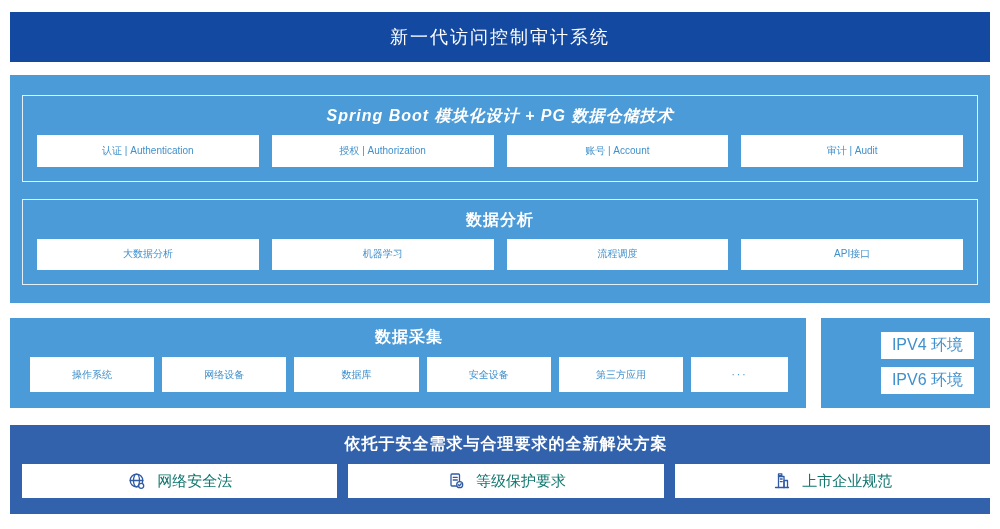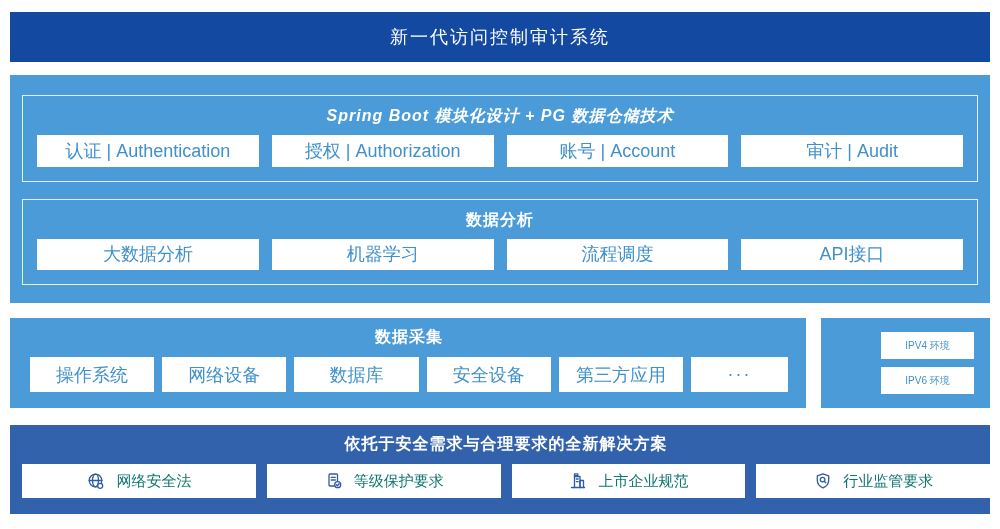--- a/index.html
+++ b/index.html
@@ -10,30 +10,30 @@
   
   .header-bar { height:50px; background:#1349A0; display:flex; align-items:center; justify-content:center; margin-bottom:13px; }
   .header-bar .title { color:#fff; font-size:18px; font-weight:normal; letter-spacing:2px; }
 
   
   .platform { height:228px; background:#4A9BD8; margin-bottom:15px; padding:20px 12px 18px 12px; display:flex; flex-direction:column; gap:17px; }
   .group { flex:1; border:1px solid rgba(255,255,255,0.85); display:flex; flex-direction:column; padding:8px 14px 14px 14px; }
   .group-title { color:#fff; font-weight:bold; font-size:16px; text-align:center; letter-spacing:1px; margin:2px 0 8px 0; }
   .group-title.italic { font-style:italic; }
   .chip-row { flex:1; display:flex; gap:13px; }
-  .chip { flex:1; background:#fff; display:flex; align-items:center; justify-content:center; color:#4090CC; font-size:18px; }
+  .chip { flex:1; background:#fff; display:flex; align-items:center; justify-content:center; color:#4090CC; font-size:10px; }
 
   
   .middle { display:flex; gap:15px; height:90px; margin-bottom:17px; }
   .collection { width:796px; background:#4A9BD8; padding:9px 18px 16px 20px; display:flex; flex-direction:column; }
   .collection .group-title { margin:0 0 9px 0; font-size:16px; }
   .collection .chip-row { gap:8px; }
   .chip-small { flex:0.78; color:#4090CC; letter-spacing:2px; }
   .env { flex:1; background:#4A9BD8; padding:14px 16px; display:flex; flex-direction:column; gap:8px; }
-  .env .chip { font-size:10px;margin-left:44px; }
+  .env .chip { font-size:16px;margin-left:44px; }
 
   
   .solution { height:89px; background:#3362AD; padding:9px 0 16px 12px; display:flex; flex-direction:column; }
   .solution .group-title { margin:0 0 9px 0; }
   .solution .chip-row { gap:11px; }
   .solution .chip { color:#0f766e; font-size:15px; gap:10px; }
   .icon { width:20px; height:20px; display:inline-flex; align-items:center; justify-content:center; }
   .icon svg { display:block; }
 </style>
 </head>
@@ -126,27 +126,17 @@
             <path d="M5.5 15.5 V4.5 H11 V15.5"></path>
             <path d="M11 15.5 V8.5 H14.5 V15.5"></path>
             <path d="M5.5 4.5 V1.8 H8.8 V3.7 H5.5"></path>
             <line x1="7.3" y1="7" x2="9.2" y2="7"></line>
             <line x1="7.3" y1="9.6" x2="9.2" y2="9.6"></line>
           </svg>
         </span>
         <span>上市企业规范</span>
       </div>
 
-      <div class="chip">
-        <span class="icon">
-          <svg width="18" height="18" viewBox="0 0 18 18" fill="none" stroke="#2F5BA5" stroke-width="1.3" stroke-linecap="round" stroke-linejoin="round">
-            <path d="M9 1.8 L14.7 3.8 V8.2 C14.7 11.8 12.4 14.4 9 15.8 C5.6 14.4 3.3 11.8 3.3 8.2 V3.8 Z"></path>
-            <circle cx="8.6" cy="7.6" r="2.3"></circle>
-            <line x1="10.3" y1="9.3" x2="11.7" y2="10.7"></line>
-          </svg>
-        </span>
-        <span>行业监管要求</span>
-      </div>
 
     </div>
   </div>
 
 </div>
 
 </body></html>

